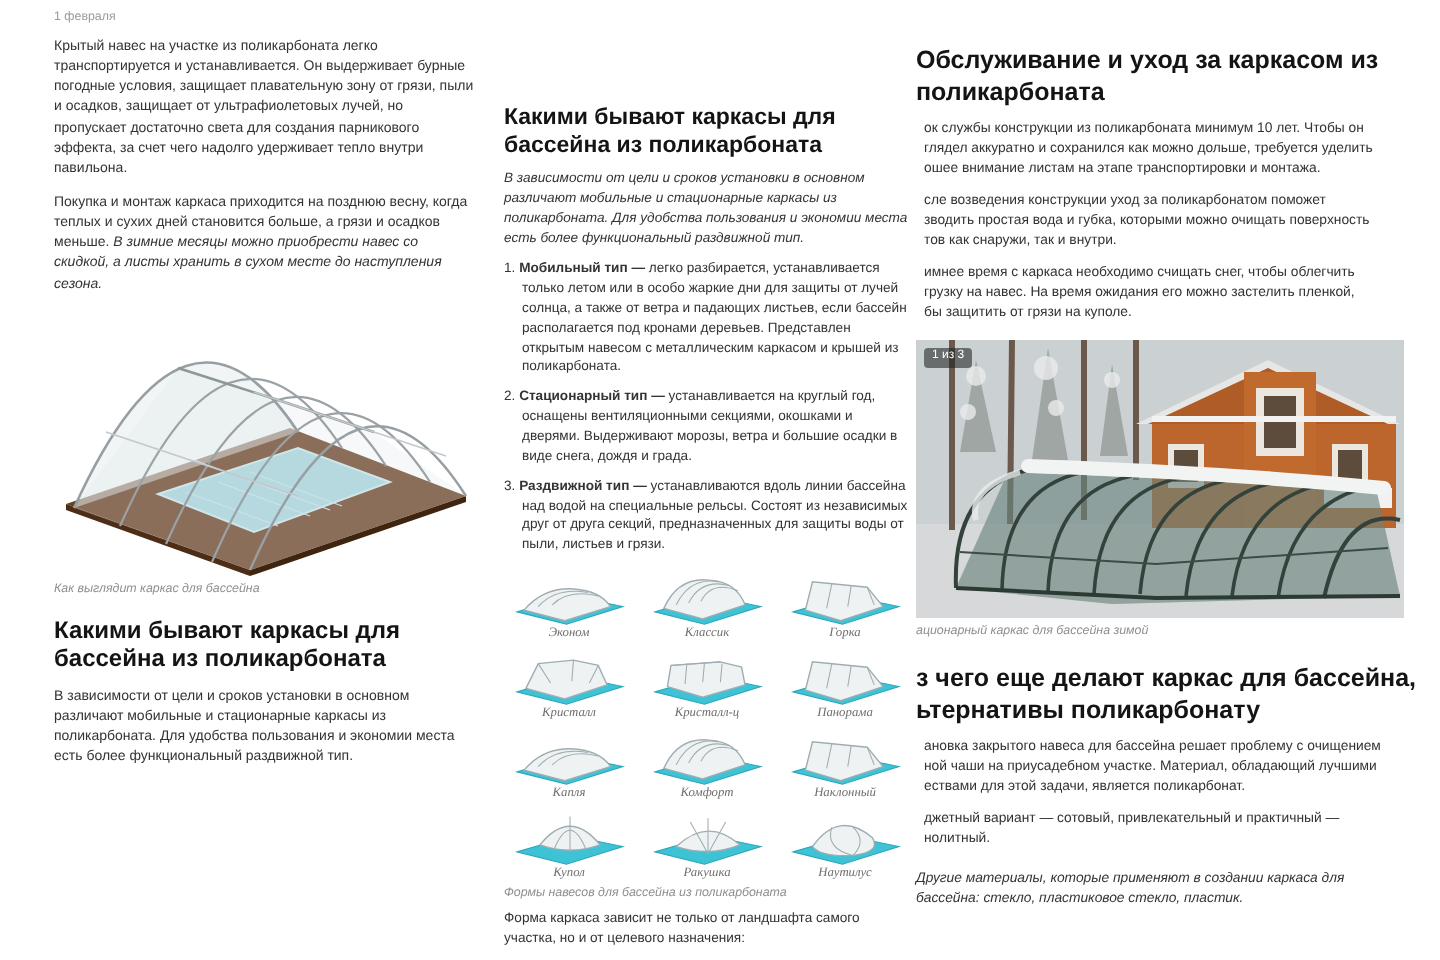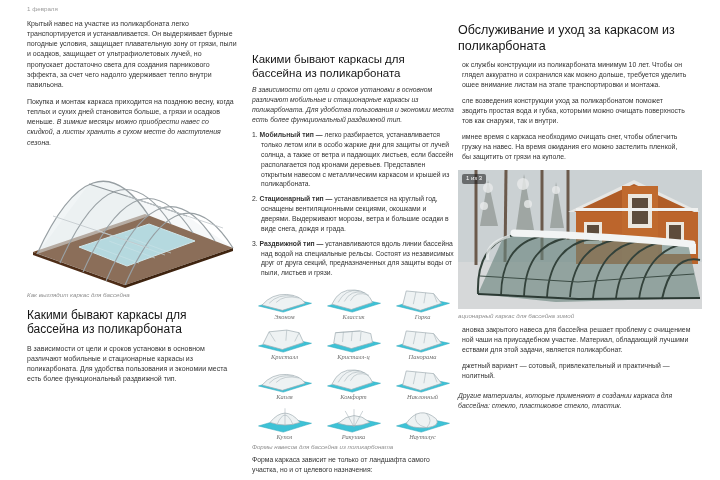--- a/index.html
+++ b/index.html
@@ -8,21 +8,21 @@
   .col{position:absolute;top:0}
   #col-left{left:27px;width:211px}
   #col-mid{left:252px;width:203px}
   #col-right{left:458px;width:246px}
 
   h1{margin-top:15px;font-size:17px;line-height:1.2;color:#141414;letter-spacing:-0.2px;font-weight:bold}
   .date{margin-top:5px;font-size:6.2px;color:#9b9b9b}
   .body-p{margin-top:7px;font-size:7px;line-height:1.45;color:#333}
   .hero{margin-top:6px;width:211px;height:134px;display:block}
   .caption{margin-top:3px;font-size:6.2px;font-style:italic;color:#8f8f8f}
-  h2{font-size:12px;line-height:1.22;color:#141414;margin-top:10px;font-weight:normal}
+  h2{font-size:12px;line-height:1.22;color:#141414;margin-top:10px;font-weight:bold}
 
   #col-mid h2{margin-top:52px;font-size:11.5px}
   .mid-p{font-size:6.8px;line-height:1.48;color:#333;margin-top:5px}
   .mid-intro{font-style:italic}
   ol.types{margin-top:5px;list-style:none}
   ol.types li{font-size:6.8px;line-height:1.45;margin-bottom:5px;padding-left:9px;text-indent:-9px;color:#333}
   .grid{margin-top:4px;display:grid;grid-template-columns:repeat(3,1fr);column-gap:4px;row-gap:3px}
   .thumb-cell{text-align:center}
   .thumb-cell svg{display:block;margin:0 auto}
   .thumb-label{font-family:"Liberation Serif",serif;font-style:italic;font-size:6.4px;color:#6e6e6e}
@@ -251,19 +251,21 @@
         <polyline points="22,106 120,112 236,104" stroke="#3c4c45" stroke-width="1" fill="none"></polyline>
         <polyline points="20,124 120,129 242,128" stroke="#2c3a34" stroke-width="2" fill="none"></polyline>
         <path d="M56,63 Q150,66 234,74" stroke="#f2f4f4" stroke-width="7" fill="none" stroke-linecap="round"></path>
         <path d="M30,90 Q26,74 52,66" stroke="#e8ecec" stroke-width="3" fill="none" opacity="0.8"></path>
       </g>
     </svg>
     <div class="badge">1 из 3</div>
   </div>
   <div class="caption">ационарный каркас для бассейна зимой</div>
 
+  <div class="clip-h">з чего еще делают каркас для бассейна,
+ьтернативы поликарбонату</div>
   <p class="clip">ановка закрытого навеса для бассейна решает проблему с очищением
 ной чаши на приусадебном участке. Материал, обладающий лучшими
 ествами для этой задачи, является поликарбонат.</p>
   <p class="clip">джетный вариант — сотовый, привлекательный и практичный —
 нолитный.</p>
   <p class="p-italic">Другие материалы, которые применяют в создании каркаса для бассейна: стекло, пластиковое стекло, пластик.</p>
 </div>
 
 </body></html>

